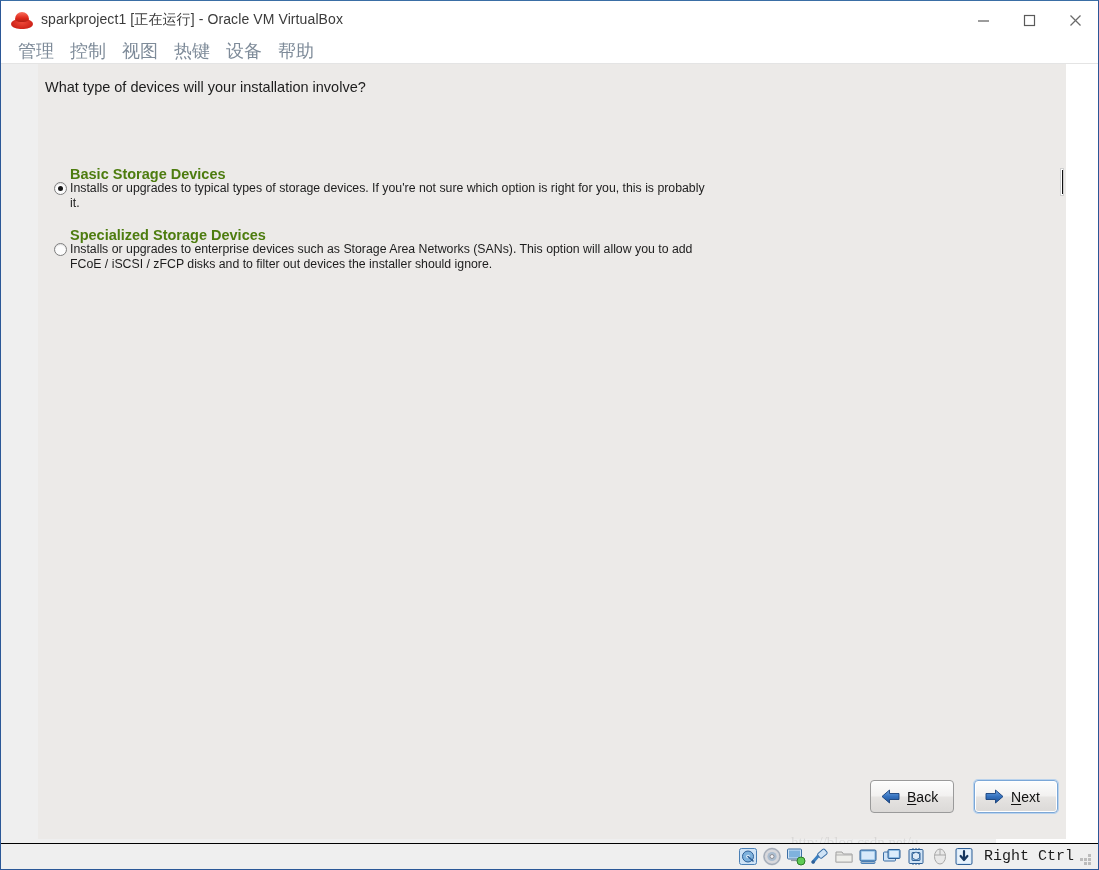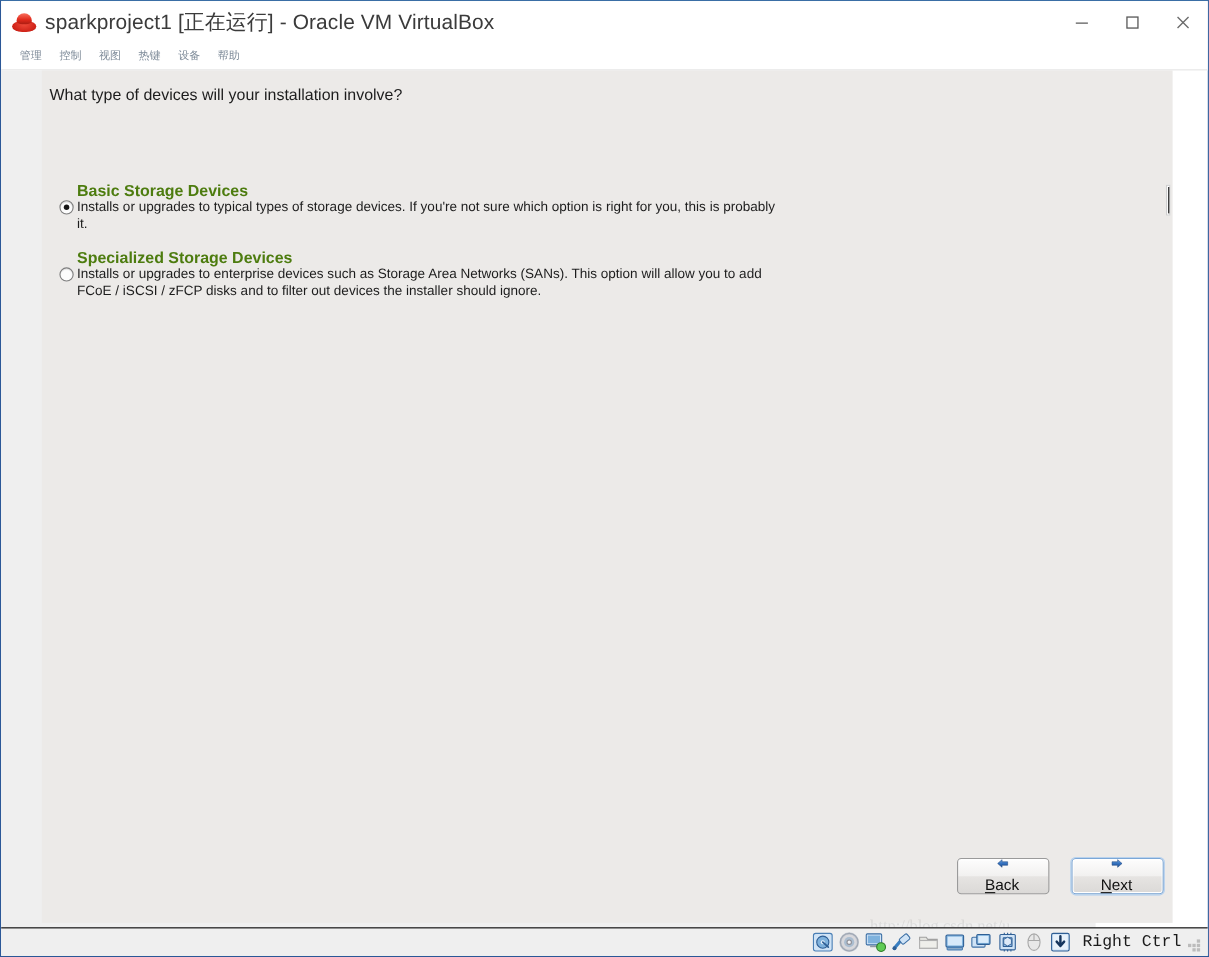--- a/index.html
+++ b/index.html
@@ -40,21 +40,21 @@
     background: radial-gradient(ellipse at 50% 30%, #f04a3a 0%, #cf2318 70%, #9e1b11 100%);
     border-radius: 50% / 60%;
   }
   #title-icon .hatcrown {
     position: absolute; left: 4px; top: 2px;
     width: 14px; height: 10px;
     background: linear-gradient(180deg, #f9705e 0%, #e0291b 60%, #ad1d12 100%);
     border-radius: 50% 50% 40% 40% / 70% 70% 30% 30%;
   }
   #title-text {
-    font-size: 19px;
+    font-size: 14px;
     color: #3b3b3b;
     white-space: nowrap;
     letter-spacing: 0.1px;
   }
   .wincontrols {
     position: absolute; right: 0; top: 0;
     height: 38px; display: flex;
   }
   .winbtn {
     width: 46px; height: 38px;
@@ -64,21 +64,21 @@
 
   
   #menubar {
     position: absolute; left: 0; top: 38px;
     width: 1097px; height: 25px;
     background: #ffffff;
     display: flex; align-items: center;
     padding-left: 9px;
   }
   .menuitem {
-    font-size: 10px;
+    font-size: 18px;
     color: #7e8b99;
     padding: 0 8px;
     white-space: nowrap;
     line-height: 25px;
   }
 
   
   #menu-sep {
     position: absolute; left: 0; top: 62px;
     width: 1097px; height: 1px;
@@ -173,21 +173,20 @@
     height: 33px;
     min-width: 84px;
     padding: 0 12px 0 10px;
     display: flex; align-items: center; gap: 7px;
     background: linear-gradient(180deg, #fdfdfd 0%, #f2f1f0 48%, #e6e4e2 52%, #dbd9d7 100%);
     border: 1px solid #9a9a9a;
     border-radius: 4px;
     font-size: 14px;
     color: #101010;
     box-shadow: inset 0 1px 0 #ffffff;
-    flex-direction: column;
   }
   .wizbtn.focused {
     border: 1px solid #7ba7d7;
     outline: 1px solid #b9d2ec;
     outline-offset: 0px;
     box-shadow: inset 0 0 0 1px #ffffff, 0 0 0 1px #cfe0f2;
   }
   .wizbtn .lbl u { text-underline-offset: 2px; }
   .arrow { width: 19px; height: 15px; display:block; }
 

